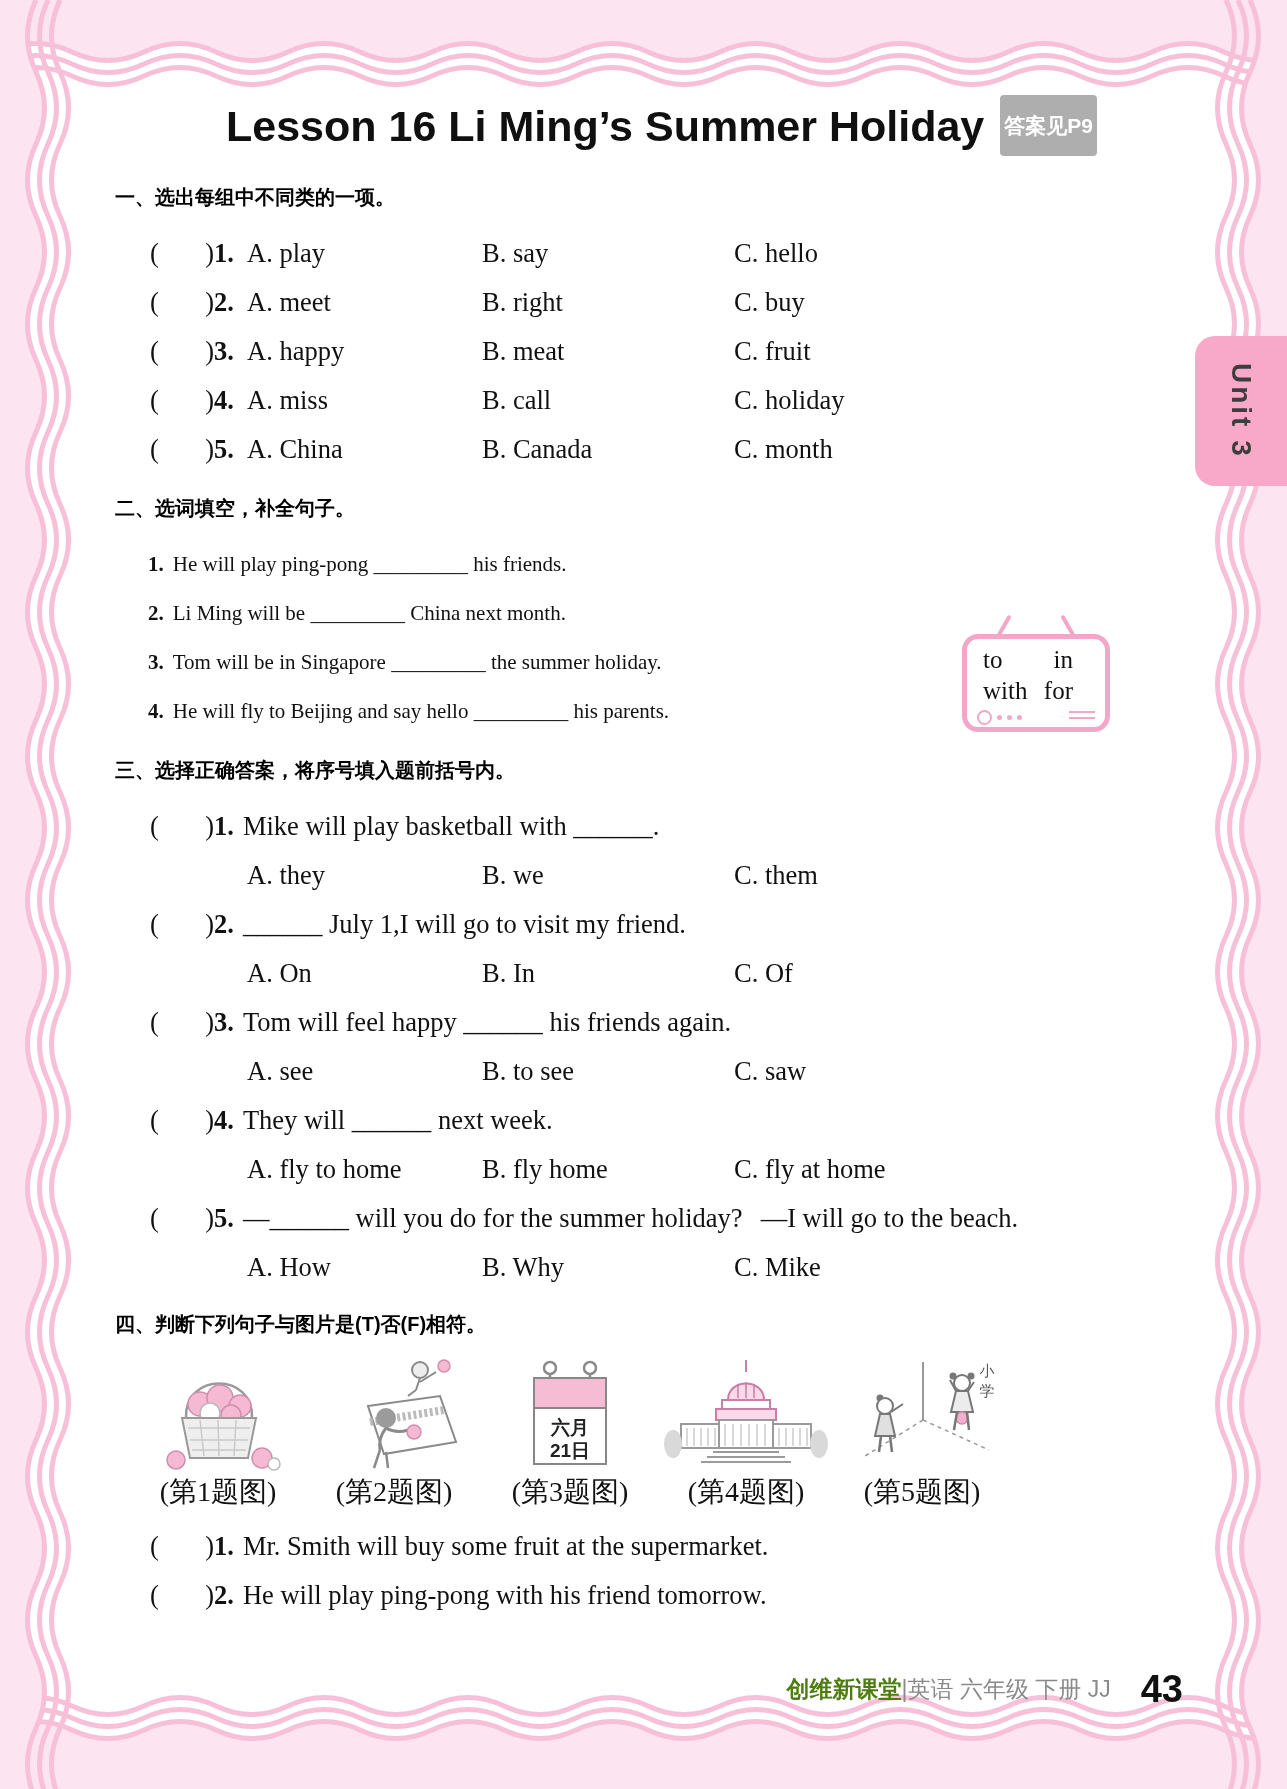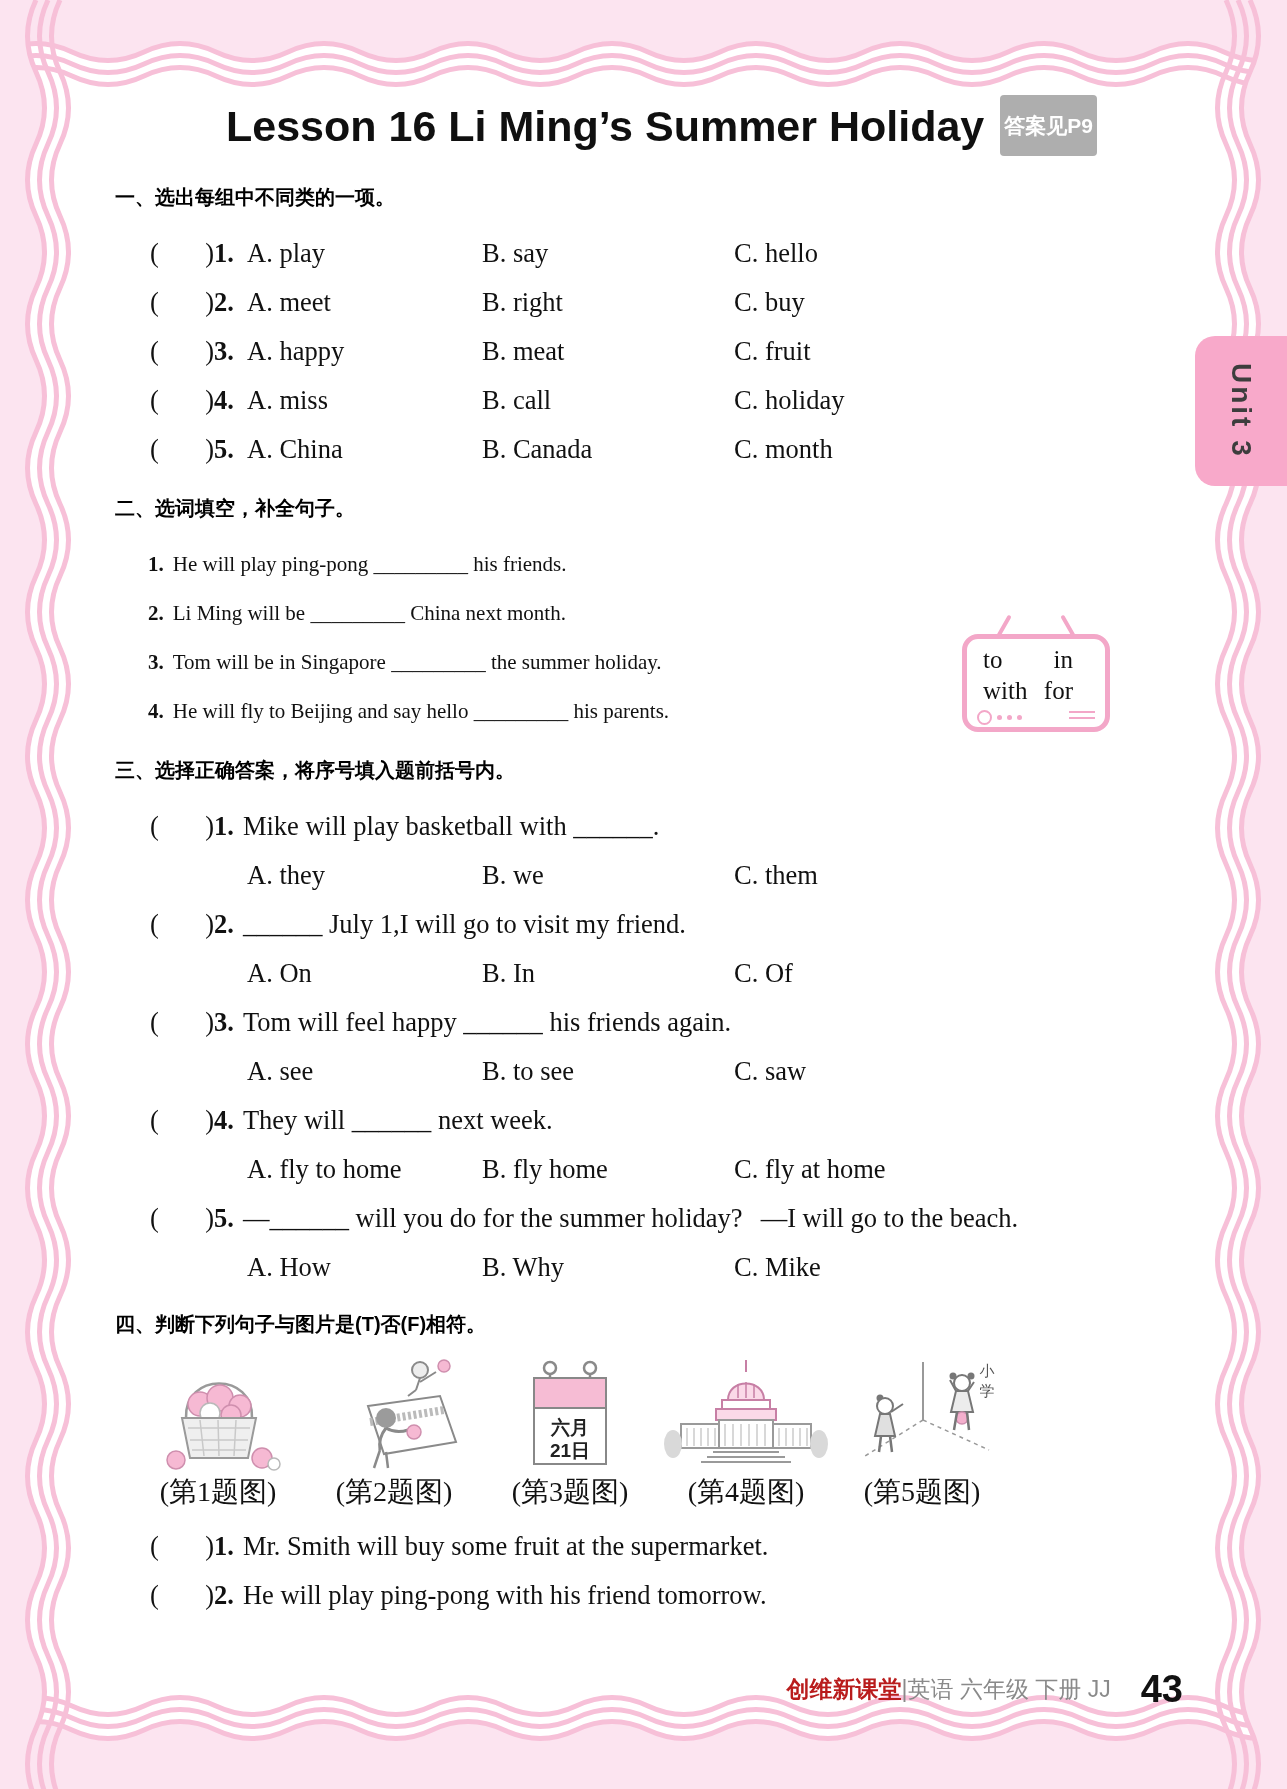--- a/index.html
+++ b/index.html
@@ -61,21 +61,21 @@
   .tv-sp{flex:1;}
   .menu-lines{width:26px;height:12px;background:repeating-linear-gradient(#f3a7c8 0 2px,transparent 2px 6px);}
   
   .figs{display:flex;margin-left:15px;margin-top:8px;width:880px;}
   .fig{flex:1;display:flex;flex-direction:column;align-items:center;justify-content:flex-end;}
   .fig svg{display:block;}
   .caption{font-size:28px;margin-top:4px;line-height:28px;}
   .ex4-items{margin-top:16px;}
   
   .footer{position:absolute;top:1668px;left:0;width:1183px;text-align:right;z-index:2;white-space:nowrap;}
-  .footer .brand{font-family:Liberation Sans, sans-serif;font-weight:bold;font-size:23px;color:#b91c1c;}
+  .footer .brand{font-family:Liberation Sans, sans-serif;font-weight:bold;font-size:23px;color:#4d7c0f;}
   .footer .info{font-family:"Liberation Sans",sans-serif;font-size:23px;color:#8a8a8a;}
   .footer .pagenum{font-family:"Liberation Sans",sans-serif;font-weight:bold;font-size:38px;color:#111;
     margin-left:30px;vertical-align:-5px;}
 </style>
 </head>
 <body>
 
 <svg class="waves" width="1287" height="1789" viewBox="0 0 1287 1789">
   <path class="wave-fill" d="M0,52 q36,-17 72,0 t72,0 t72,0 t72,0 t72,0 t72,0 t72,0 t72,0 t72,0 t72,0 t72,0 t72,0 t72,0 t72,0 t72,0 t72,0 t72,0 t72,0 L1296,0 L0,0 Z"></path>
   <path class="wave-line" d="M0,52 q36,-17 72,0 t72,0 t72,0 t72,0 t72,0 t72,0 t72,0 t72,0 t72,0 t72,0 t72,0 t72,0 t72,0 t72,0 t72,0 t72,0 t72,0 t72,0"></path>

